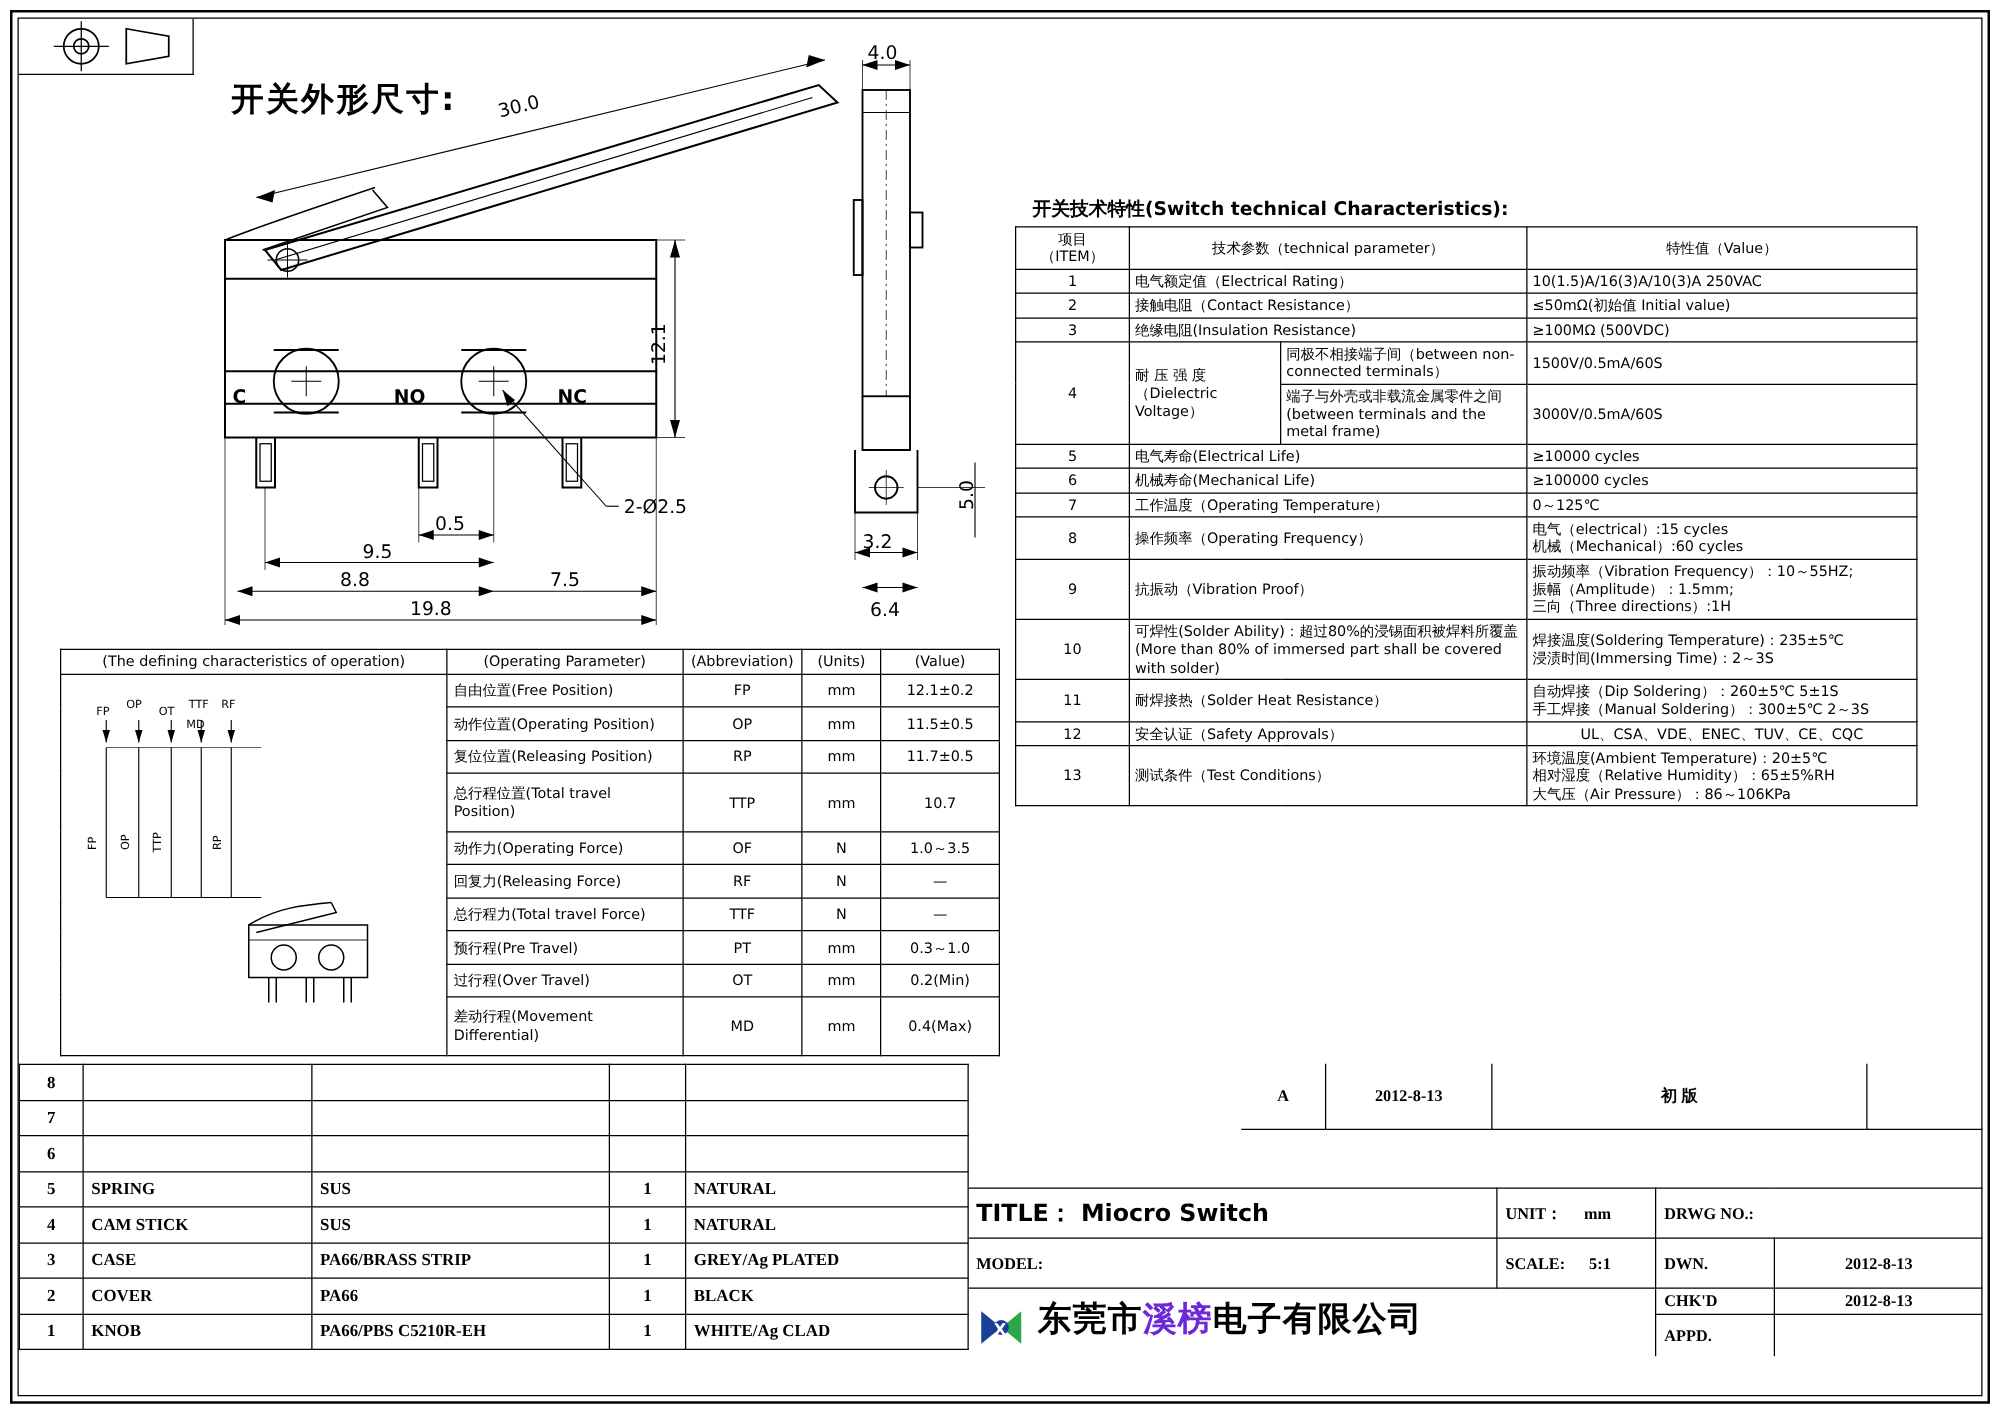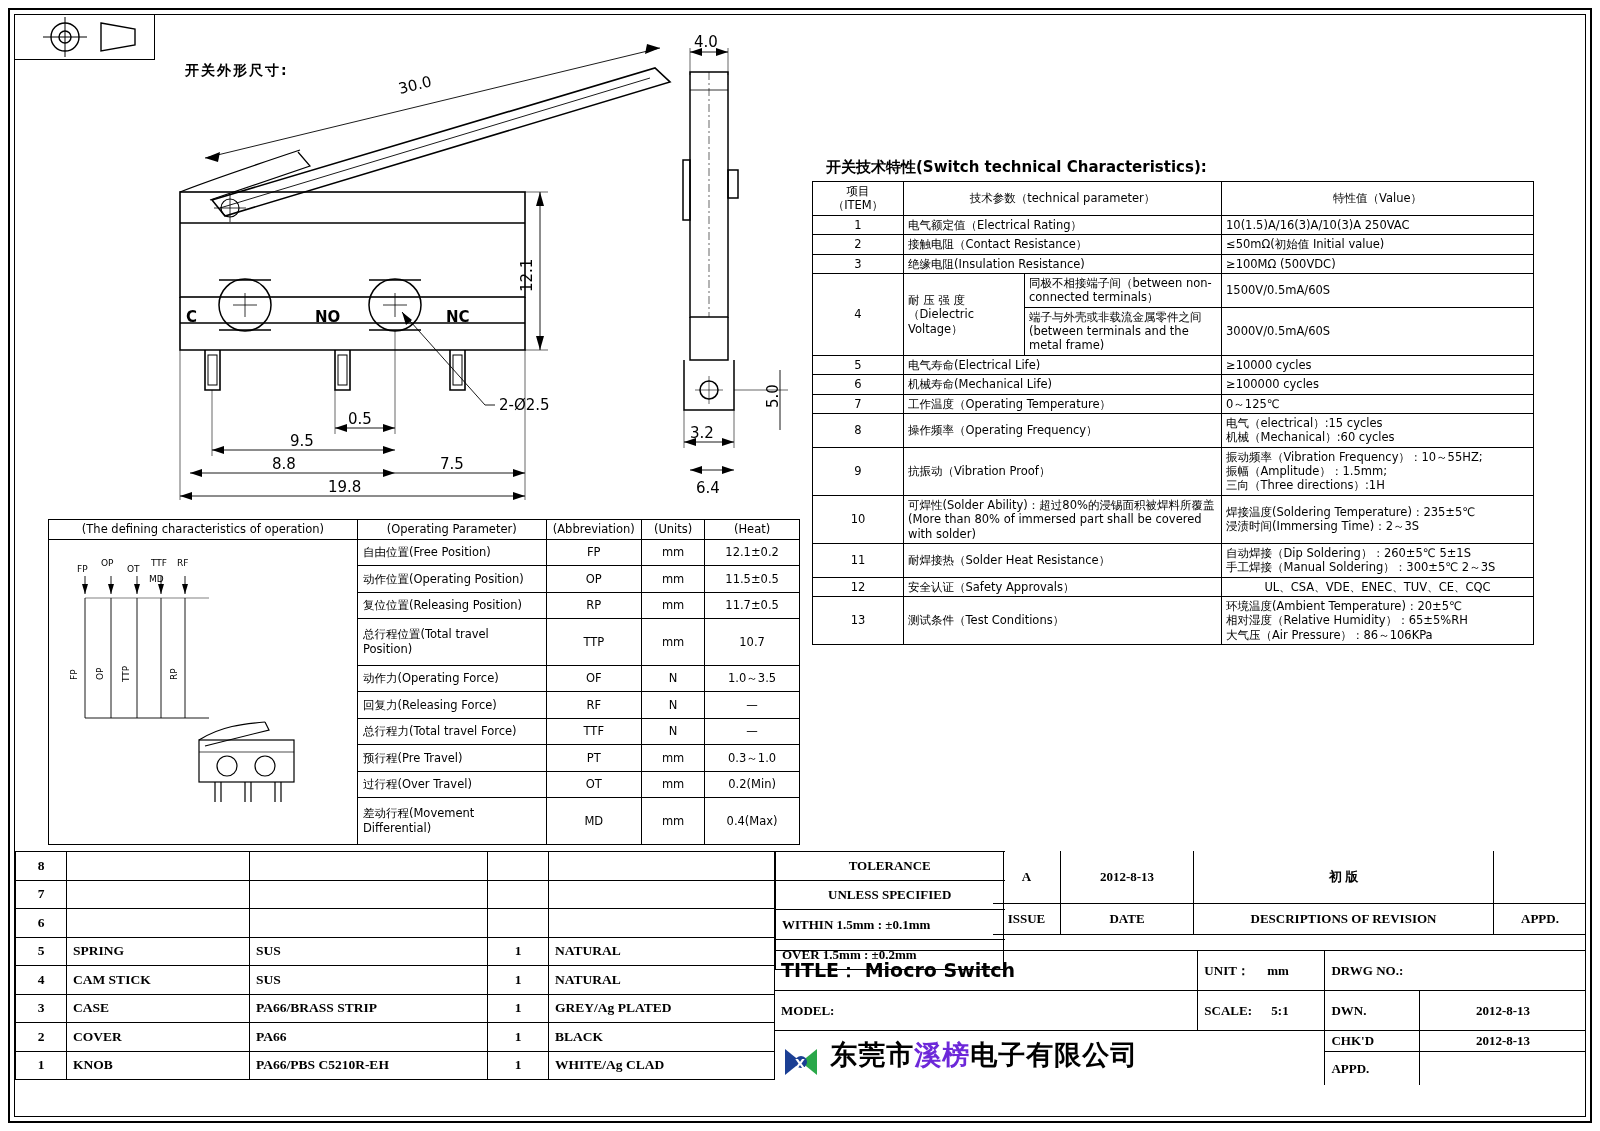--- a/index.html
+++ b/index.html
@@ -5,21 +5,21 @@
   html,body{margin:0;padding:0;background:#fff;}
   body{font-family:"Liberation Serif", serif;color:#000;}
   #sheet{position:relative;width:1600px;height:1131px;background:#fff;box-sizing:border-box;}
   .frame{position:absolute;left:8px;top:8px;width:1584px;height:1115px;border:2px solid #000;box-sizing:border-box;}
   .inner-frame{position:absolute;left:14px;top:14px;width:1572px;height:1103px;border:1px solid #000;box-sizing:border-box;}
 
   
   .proj-box{position:absolute;left:15px;top:15px;width:140px;height:45px;border-right:1px solid #000;border-bottom:1px solid #000;box-sizing:border-box;}
   .proj-box svg{display:block;}
 
-  .title-cn{position:absolute;left:185px;top:62px;font-size:14px;font-weight:bold;font-family:"DejaVu Sans",sans-serif;letter-spacing:2px;}
+  .title-cn{position:absolute;left:185px;top:62px;font-size:26px;font-weight:bold;font-family:"DejaVu Sans",sans-serif;letter-spacing:2px;}
 
   
   .draw{position:absolute;}
   svg{overflow:visible;}
 
   
   .tech-wrap{position:absolute;left:812px;top:181px;width:722px;}
   .tech-head{position:absolute;left:826px;top:158px;font-size:15px;font-family:"DejaVu Sans",sans-serif;font-weight:bold;}
   table.tech{border-collapse:collapse;width:722px;font-size:11.5px;font-family:"DejaVu Sans",sans-serif;}
   table.tech td{border:1px solid #000;padding:2px 4px;vertical-align:middle;line-height:1.25;}
@@ -305,21 +305,21 @@
   </div>
 
   <div class="op-wrap">
     <table class="op">
       <tbody>
           <tr>
         <td class="c op-diagram-cell" style="padding:2px 5px !important;">(The defining characteristics of operation)</td>
         <td class="c" style="width:200px">(Operating Parameter)</td>
         <td class="c" style="width:85px">(Abbreviation)</td>
         <td class="c" style="width:55px">(Units)</td>
-        <td class="c" style="width:90px">(Heat)</td>
+        <td class="c" style="width:90px">(Value)</td>
       </tr>
       <tr>
         <td class="op-diagram-cell" rowspan="10">
           <svg width="298" height="300">
             <g stroke="#000" fill="none" stroke-width="0.9">
               <line x1="36" y1="58" x2="36" y2="178"></line>
               <line x1="62" y1="58" x2="62" y2="178"></line>
               <line x1="88" y1="58" x2="88" y2="178"></line>
               <line x1="112" y1="58" x2="112" y2="178"></line>
               <line x1="136" y1="58" x2="136" y2="178"></line>
@@ -482,51 +482,28 @@
       <tr>
         <td class="c">1</td>
         <td>KNOB</td>
         <td>PA66/PBS C5210R-EH</td>
         <td class="c">1</td>
         <td>WHITE/Ag CLAD</td>
       </tr>
     </tbody>
       </table>
 
-    <table class="tb">
-      <tbody>
-          <tr>
-        <td class="cen bold" colspan="2" style="height:24px;width:218px;">TOLERANCE</td>
-        <td rowspan="4" colspan="4" style="border:none;padding:0;width:593px;"></td>
-      </tr>
-      <tr>
-        <td class="cen bold" colspan="2" style="height:24px;">UNLESS  SPECIFIED</td>
-      </tr>
-      <tr>
-        <td class="bold" colspan="2" style="height:25px;">WITHIN 1.5mm : ±0.1mm</td>
-      </tr>
-      <tr>
-        <td class="bold" colspan="2" style="height:25px;">OVER 1.5mm : ±0.2mm</td>
-      </tr>
-    </tbody>
-      </table>
 
     <table class="tb" style="left:978px;top:0;width:593px;">
       <tbody>
           <tr>
         <td class="cen bold" style="width:55px;height:48px;border-top:none;border-left:none;">A</td>
         <td class="cen bold" style="width:120px;border-top:none;">2012-8-13</td>
         <td class="cen bold" style="border-top:none;" colspan="2">初  版</td>
         <td class="cen bold" style="width:80px;border-top:none;border-right:none;"></td>
-      </tr>
-      <tr>
-        <td class="cen bold" style="height:26px;border-left:none;">ISSUE</td>
-        <td class="cen bold">DATE</td>
-        <td class="cen bold" colspan="2">DESCRIPTIONS OF REVISION</td>
-        <td class="cen bold" style="border-right:none;">APPD.</td>
       </tr>
     </tbody>
       </table>
 
     <table class="tb" style="left:760px;top:99px;width:811px;">
       <tbody>
           <tr>
         <td class="t-title" style="width:440px;height:35px;border-left:none;">
           <span>TITLE：</span>
           <span>Miocro Switch</span>

